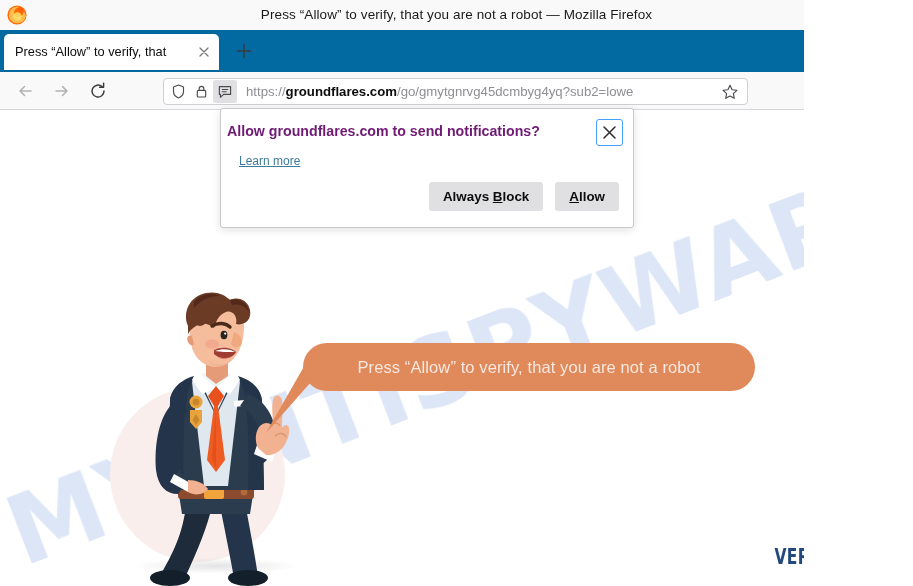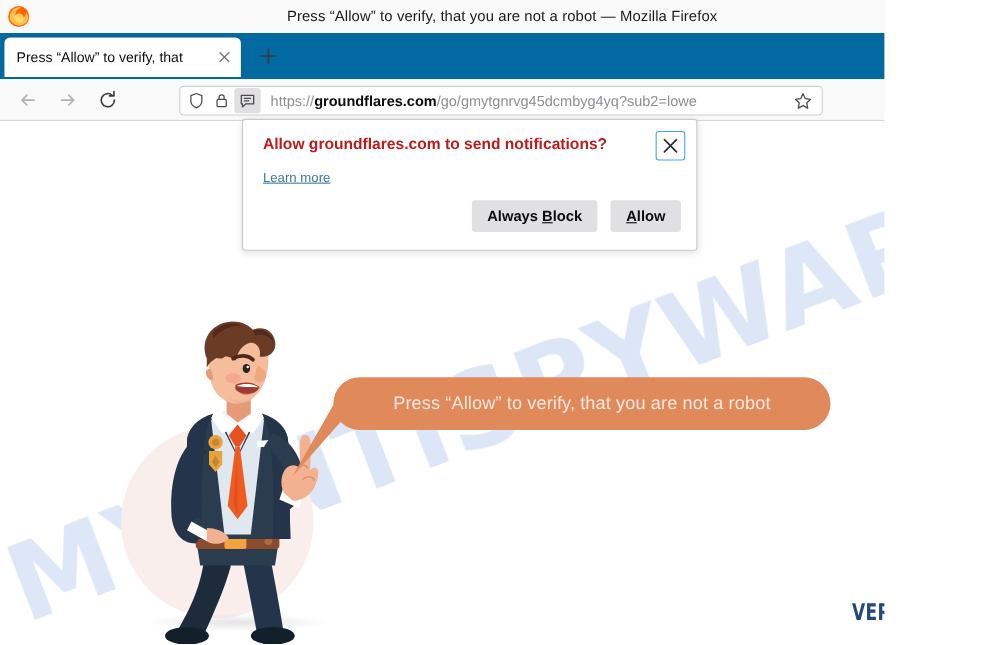--- a/index.html
+++ b/index.html
@@ -138,22 +138,22 @@
   .bubble-tail { position:absolute; left:0; top:20px; }
 
   
   .perm-panel {
     position:absolute; left:220px; top:108px; width:414px; height:120px;
     background:#ffffff; border:1px solid #c9c9cd; border-radius:3px;
     box-shadow: 0 2px 8px rgba(0,0,0,.12);
     z-index:20;
   }
   .perm-title {
-    position:absolute; left:18px; top:14px;
-    font-size:14.2px; font-weight:bold; color:#b91c1c; white-space:nowrap;
+    position:absolute; left:6px; top:14px;
+    font-size:14.2px; font-weight:bold; color:#701a75; white-space:nowrap;
   }
   .perm-close {
     position:absolute; right:10px; top:10px; width:27px; height:27px;
     border:1.6px solid #45a1ff; border-radius:3px;
     display:flex; align-items:center; justify-content:center;
     background:#fff;
   }
   .perm-learn {
     position:absolute; left:18px; top:45px;
     font-size:12px; color:#3f7a9e; text-decoration:underline;

